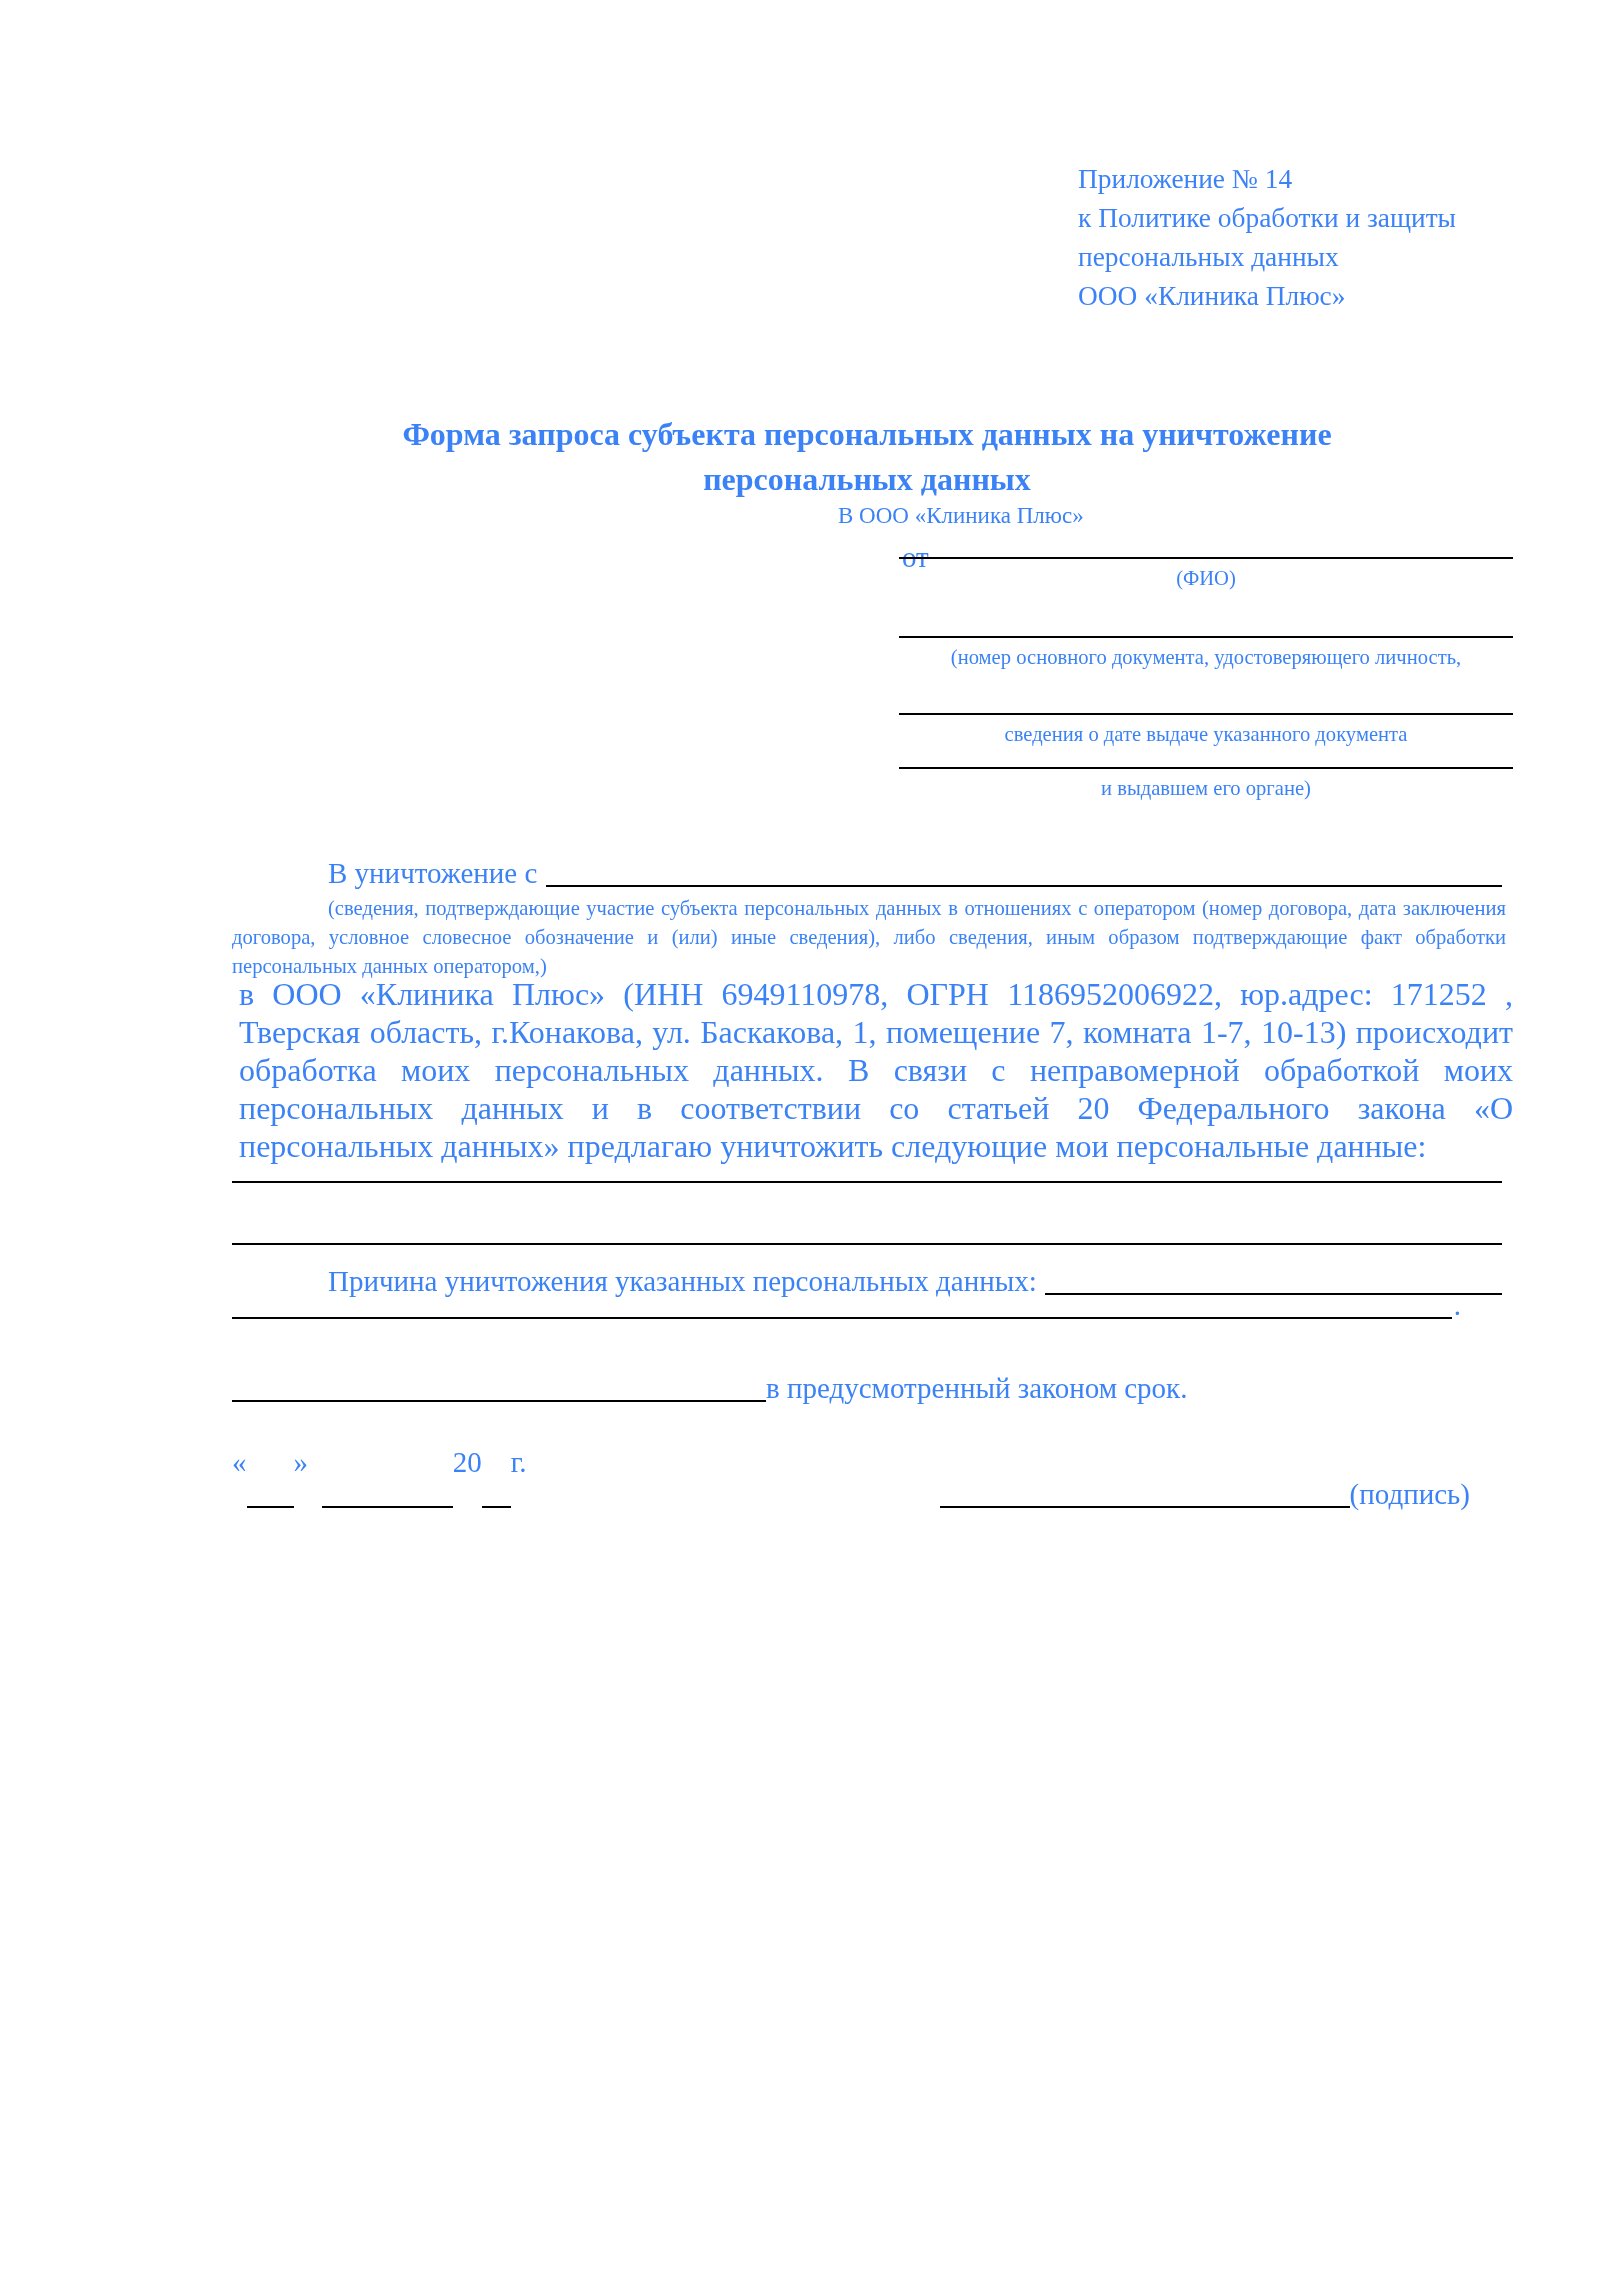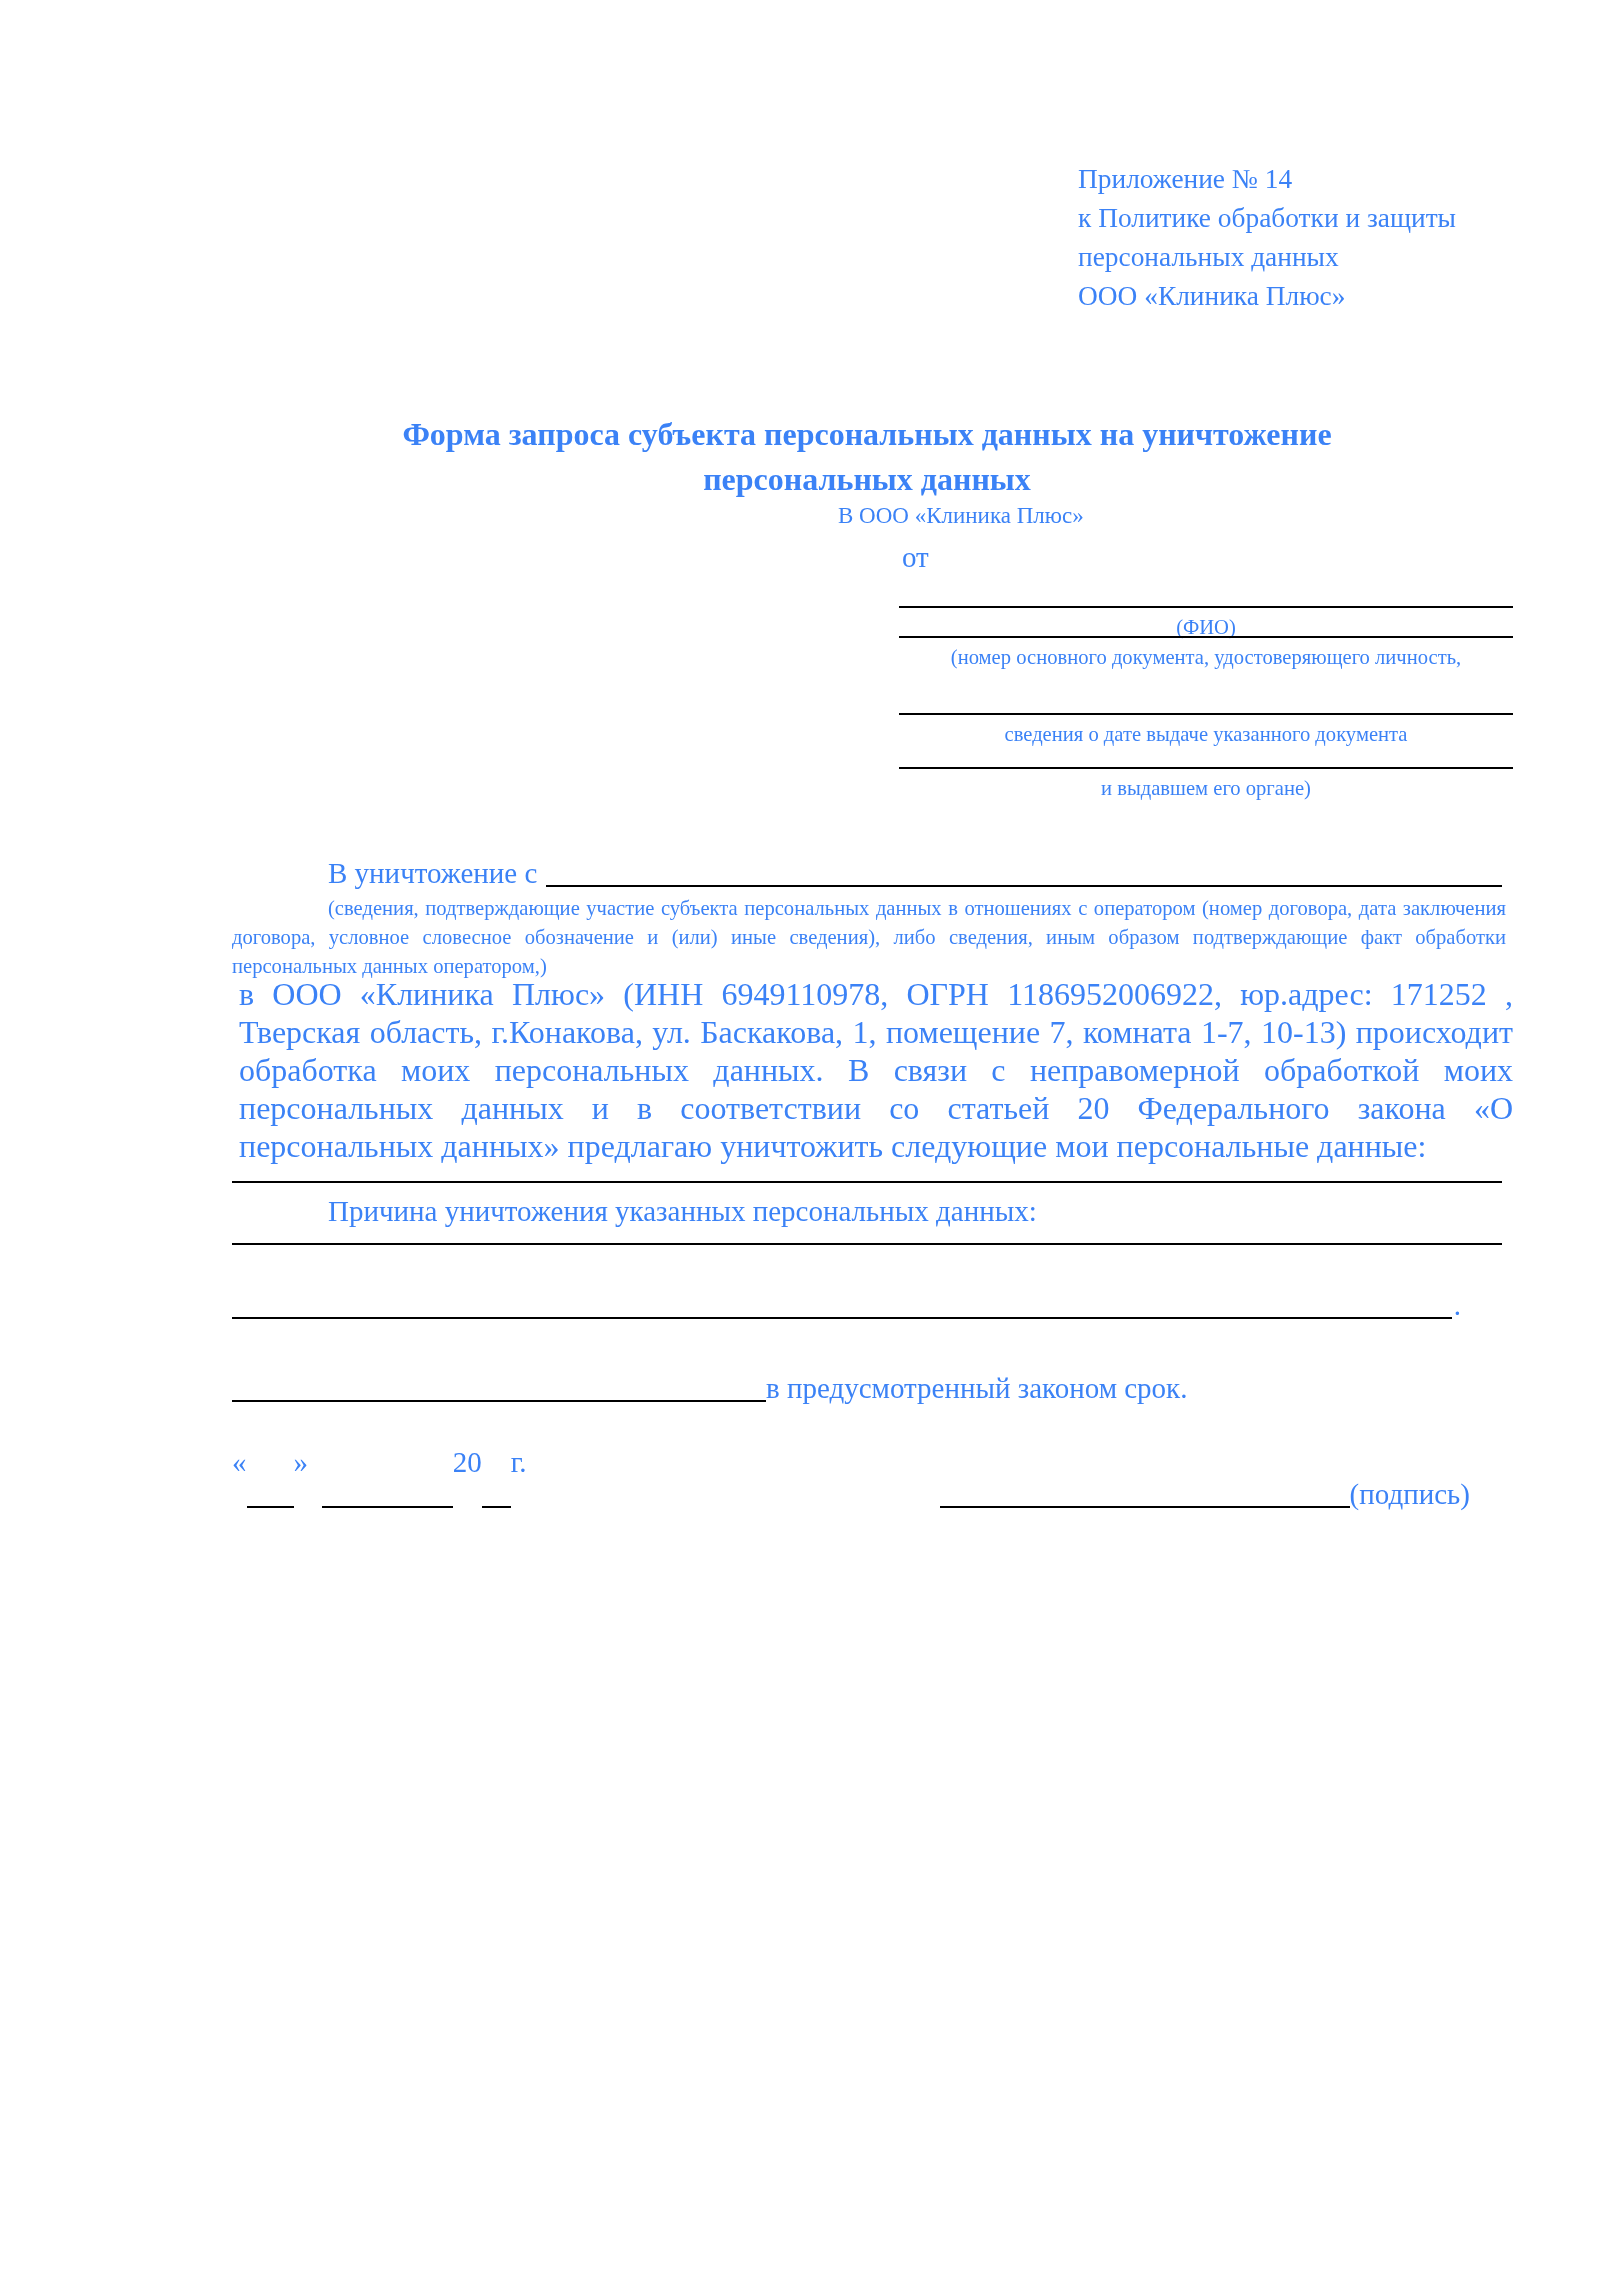--- a/index.html
+++ b/index.html
@@ -33,21 +33,21 @@
     line-height: 45px;
   }
 
   .addr-to { position: absolute; left: 838px; top: 503px; font-size: 23px; white-space: nowrap; }
   .addr-from { position: absolute; left: 902px; top: 541px; font-size: 29px; }
 
   
   .field { position: absolute; left: 899px; width: 614px; }
   .field .line { border-top: 2.9px solid #000; height: 0; }
   .field .cap { text-align: center; font-size: 20.6px; line-height: 26.5px; margin-top: 5.9px; }
-  .f1 { top: 606px; }
+  .f1 { top: 557px; }
   .f2 { top: 636px; }
   .f3 { top: 713px; }
   .f4 { top: 767px; }
 
   .row { display: flex; font-size: 29px; line-height: 38px; }
   .ul {
     border-bottom: 2.9px solid #000;
     align-self: flex-end;
     margin-bottom: 4.9px;
     height: 0;
@@ -75,21 +75,21 @@
     font-size: 32px;
     line-height: 38px;
     text-align: justify;
     margin-left: 7px;
   }
 
   .blank-line { position: absolute; left: 232px; width: 1270px; border-top: 2.9px solid #000; height: 0; }
   .b1 { top: 1181px; }
   .b2 { top: 1243px; }
 
-  .reason { position: absolute; left: 232px; top: 1192px; width: 1270px; flex-direction: column; }
+  .reason { position: absolute; left: 232px; top: 1262px; width: 1270px; }
   .reason .lead { padding-left: 96px; white-space: nowrap; }
   .reason .ul { margin-left: 7.8px; }
 
   .period-row { position: absolute; left: 232px; top: 1286px; width: 1270px; padding-right: 41px; box-sizing: border-box; }
   .period-row .period { padding-left: 2px; }
 
   .response1 {
     position: absolute;
     left: 232px; top: 1331px;
     width: 1274px;

